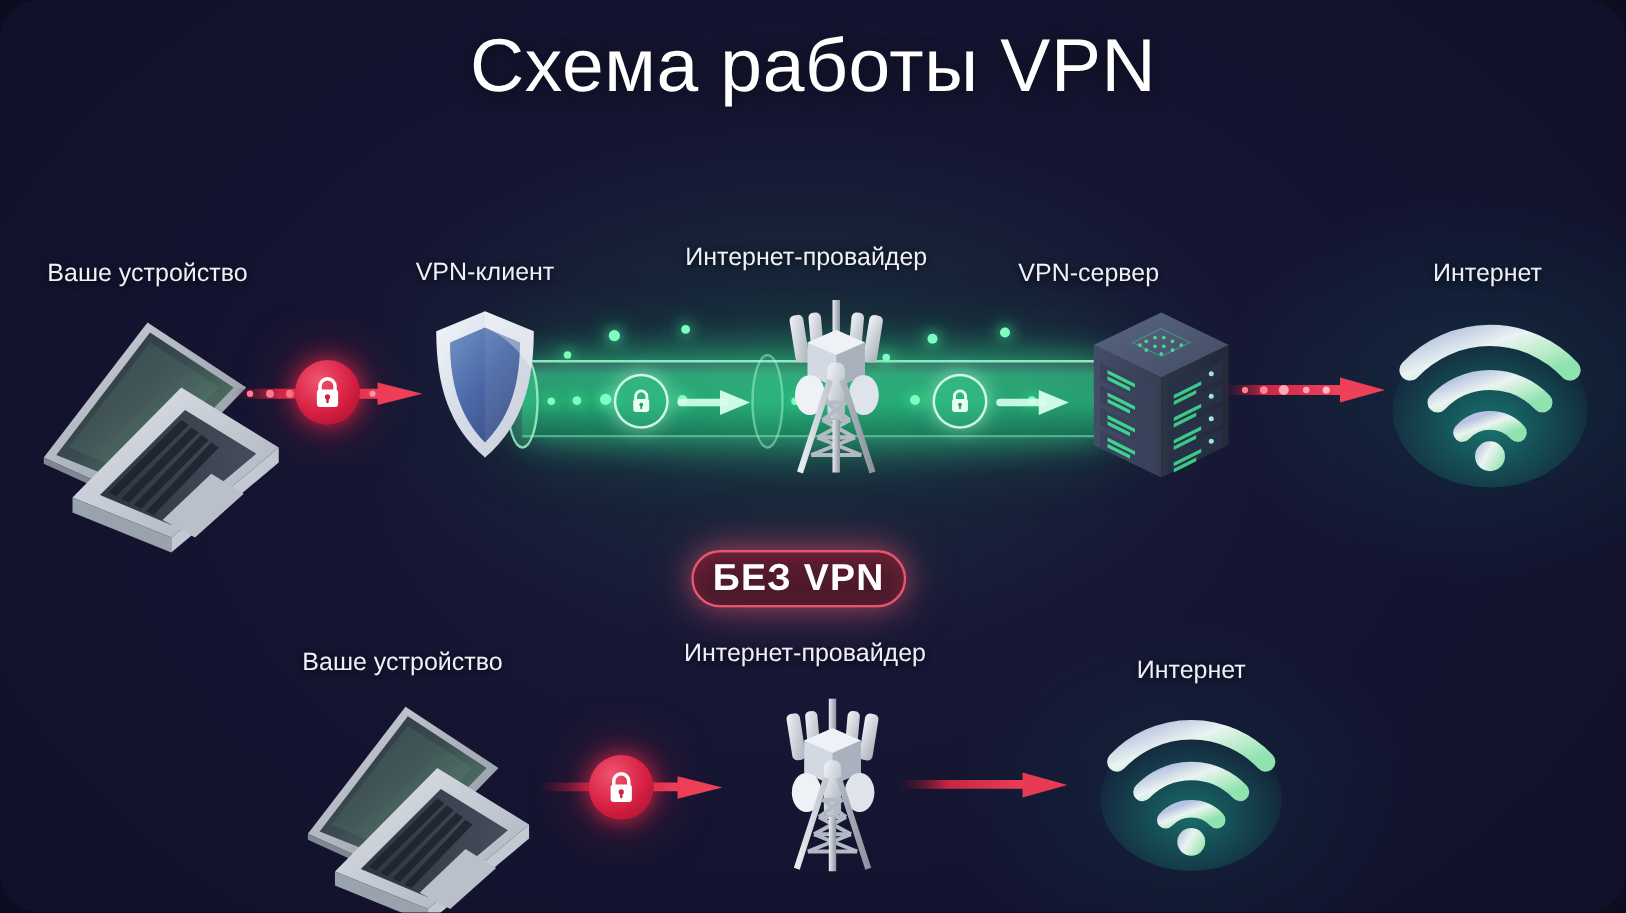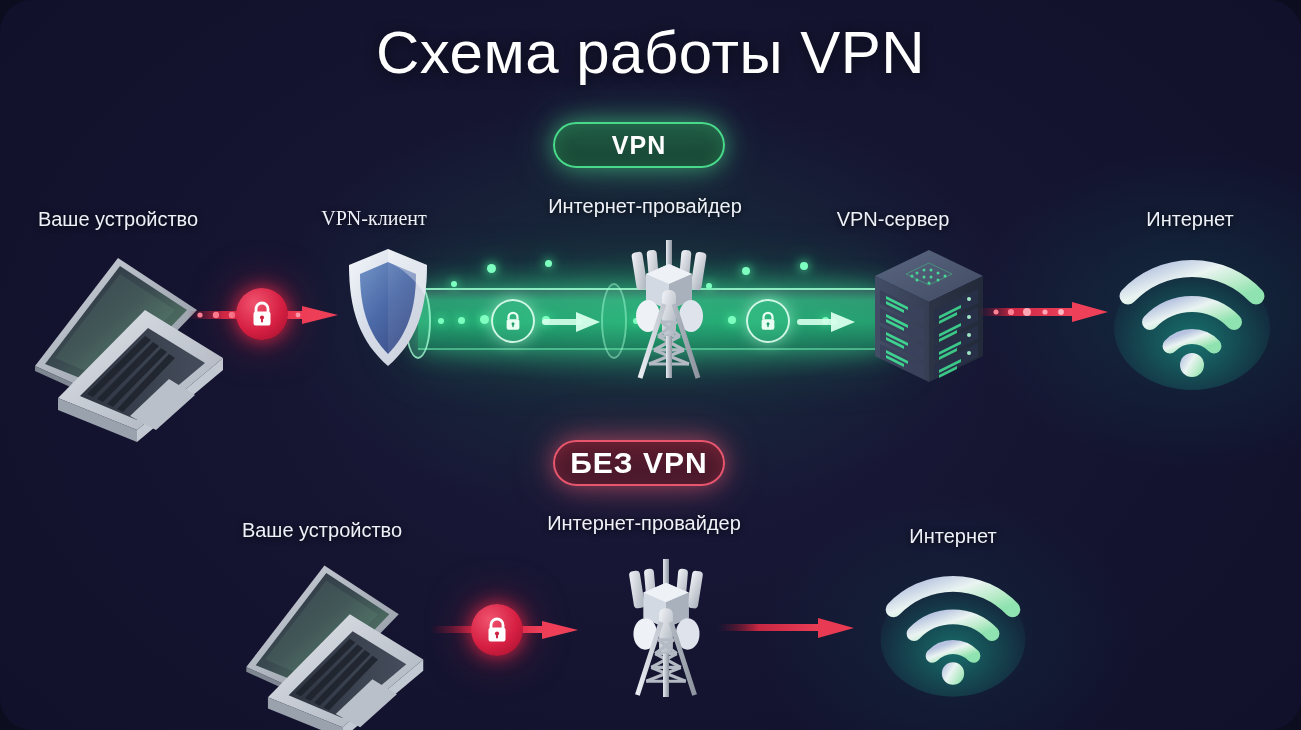--- a/index.html
+++ b/index.html
@@ -125,28 +125,25 @@
   
   svg{ display:block; overflow:visible; }
 </style>
 </head>
 <body>
 
 <div class="stage">
 
   <div class="title">Схема работы VPN</div>
 
-  <div class="pill pill-vpn">
-    <span>VPN</span>
-  </div>
 
   <div class="lbl" style="left:118px; top:208px;">Ваше устройство</div>
-  <div class="lbl" style="left:374px; top:207px;font-family:Liberation Serif, serif;">VPN-клиент</div>
+  <div class="lbl" style="left:388px; top:207px;">VPN-клиент</div>
   <div class="lbl" style="left:645px; top:195px;">Интернет-провайдер</div>
-  <div class="lbl" style="left:893px; top:208px;">VPN-сервер</div>
+  <div class="lbl" style="left:871px; top:208px;">VPN-сервер</div>
   <div class="lbl" style="left:1190px; top:208px;">Интернет</div>
 
   <div class="laptop" style="left:25px; top:248px;">
     <svg width="200" height="170" viewBox="0 0 200 170">
       <defs>
         <linearGradient id="scr1" x1="0" y1="0" x2="1" y2="1">
           <stop offset="0%" stop-color="#2c3040"></stop>
           <stop offset="45%" stop-color="#3a4a50"></stop>
           <stop offset="70%" stop-color="#4c6b60"></stop>
           <stop offset="100%" stop-color="#2e3440"></stop>

